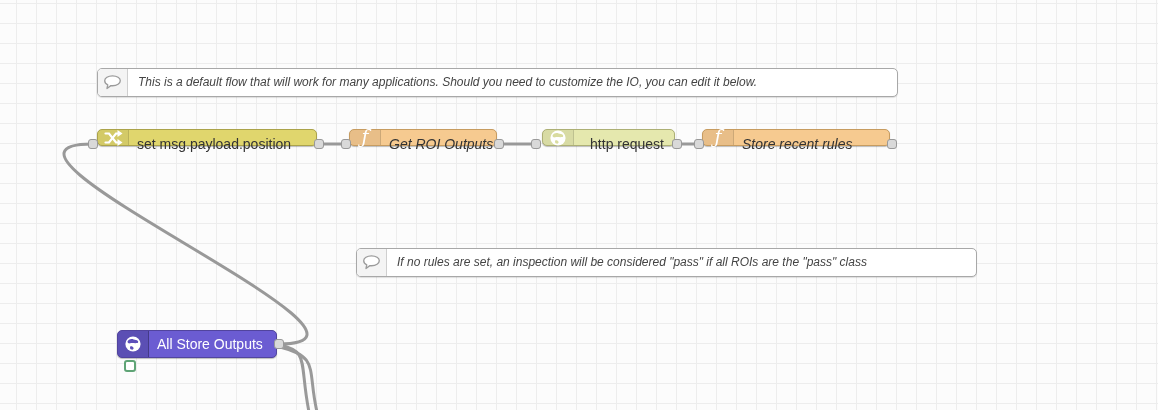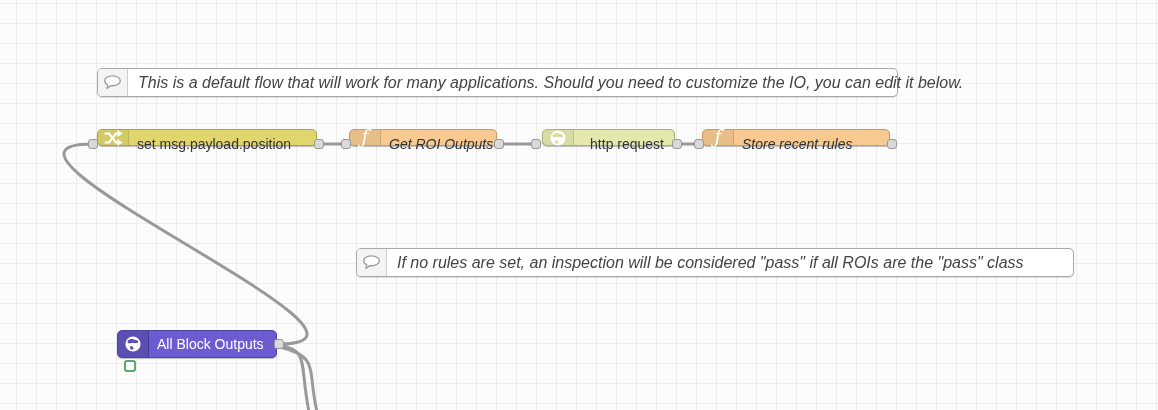--- a/index.html
+++ b/index.html
@@ -45,21 +45,21 @@
     border:1px solid #a8a8a8;box-sizing:border-box;white-space:nowrap;
     box-shadow:0 1px 1px rgba(0,0,0,0.12);
   }
   .comment .icon{
     position:absolute;left:0;top:0;bottom:0;width:29px;
     background:#f4f4f4;border-right:1px solid #cfcfcf;border-radius:4px 0 0 4px;
     display:flex;align-items:center;justify-content:center;
   }
   .comment .label{
     display:block;padding-left:40px;padding-right:12px;
-    font-size:16px;line-height:27px;color:#444;font-style:italic;
+    font-size:12px;line-height:27px;color:#444;font-style:italic;
   }
 
   .port{
     position:absolute;width:10px;height:10px;border-radius:3px;
     background:#d9d9d9;border:1px solid #999;box-sizing:border-box;
   }
   .fglyph{
     font-family:"DejaVu Serif","Liberation Serif",serif;
     font-style:italic;font-size:19px;color:#fff;line-height:1;
     transform:translateY(-1px);
@@ -83,21 +83,21 @@
 
 <div class="comment" style="left:97px;top:68px;width:801px;">
   <span class="icon">
     <svg width="19" height="17" viewBox="0 0 20 17">
       <path d="M10 1.5 C5.3 1.5 1.8 3.8 1.8 6.7 c0 1.8 1.3 3.3 3.2 4.2 L4.2 14.8 8.3 11.8 c.55.08 1.1.12 1.7.12 4.7 0 8.2-2.3 8.2-5.2 S14.7 1.5 10 1.5z" fill="#ffffff" stroke="#9b9b9b" stroke-width="1.4" stroke-linejoin="round"></path>
     </svg>
   </span>
   <span class="label">This is a default flow that will work for many applications. Should you need to customize the IO, you can edit it below.</span>
 </div>
 
-<div class="comment" style="left:356px;top:248px;width:718px;">
+<div class="comment" style="left:356px;top:248px;width:621px;">
   <span class="icon">
     <svg width="19" height="17" viewBox="0 0 20 17">
       <path d="M10 1.5 C5.3 1.5 1.8 3.8 1.8 6.7 c0 1.8 1.3 3.3 3.2 4.2 L4.2 14.8 8.3 11.8 c.55.08 1.1.12 1.7.12 4.7 0 8.2-2.3 8.2-5.2 S14.7 1.5 10 1.5z" fill="#ffffff" stroke="#9b9b9b" stroke-width="1.4" stroke-linejoin="round"></path>
     </svg>
   </span>
   <span class="label">If no rules are set, an inspection will be considered "pass" if all ROIs are the "pass" class</span>
 </div>
 
 <div class="node n-change" style="left:97px;top:129px;width:220px;">
   <span class="icon">
@@ -139,21 +139,21 @@
 </div>
 
 <div class="node n-output" style="left:117px;top:330px;width:160px;height:28px;">
   <span class="icon">
     <svg width="20" height="20" viewBox="0 0 20 20">
       <circle cx="10" cy="10" r="7.6" fill="#fff"></circle>
       <path fill="#5d4fba" d="M4.6 7.2c1.4-2 4-2.6 6-1.6 1.4.7 3.3.2 4.3 1.3.7.8.3 2-.9 2.2-2.4.5-4.8-.6-6.8.2-1.5.6-3.1-.6-2.6-2.1z"></path>
       <path fill="#5d4fba" d="M7.2 12.4c1.4-.5 2.9.2 3.3 1.4.4 1-.5 2-1.7 1.8-1.2-.2-2.3-1-1.6-3.2z"></path>
     </svg>
   </span>
-  <span class="label" style="line-height:27px;">All Block Outputs</span>
+  <span class="label" style="line-height:27px;">All Store Outputs</span>
 </div>
 
 <div class="status-square"></div>
 
 <div class="port" style="left:88px;top:139px;"></div>
 <div class="port" style="left:314px;top:139px;"></div>
 <div class="port" style="left:341px;top:139px;"></div>
 <div class="port" style="left:494px;top:139px;"></div>
 <div class="port" style="left:531px;top:139px;"></div>
 <div class="port" style="left:672px;top:139px;"></div>

